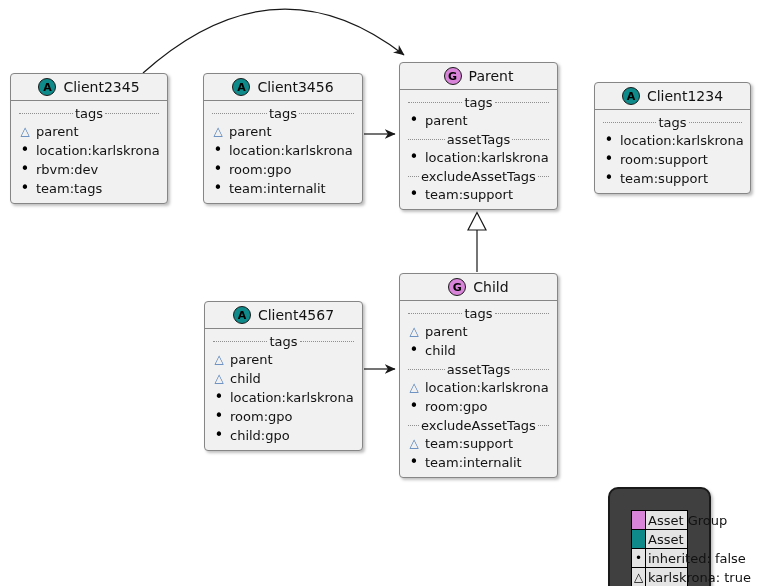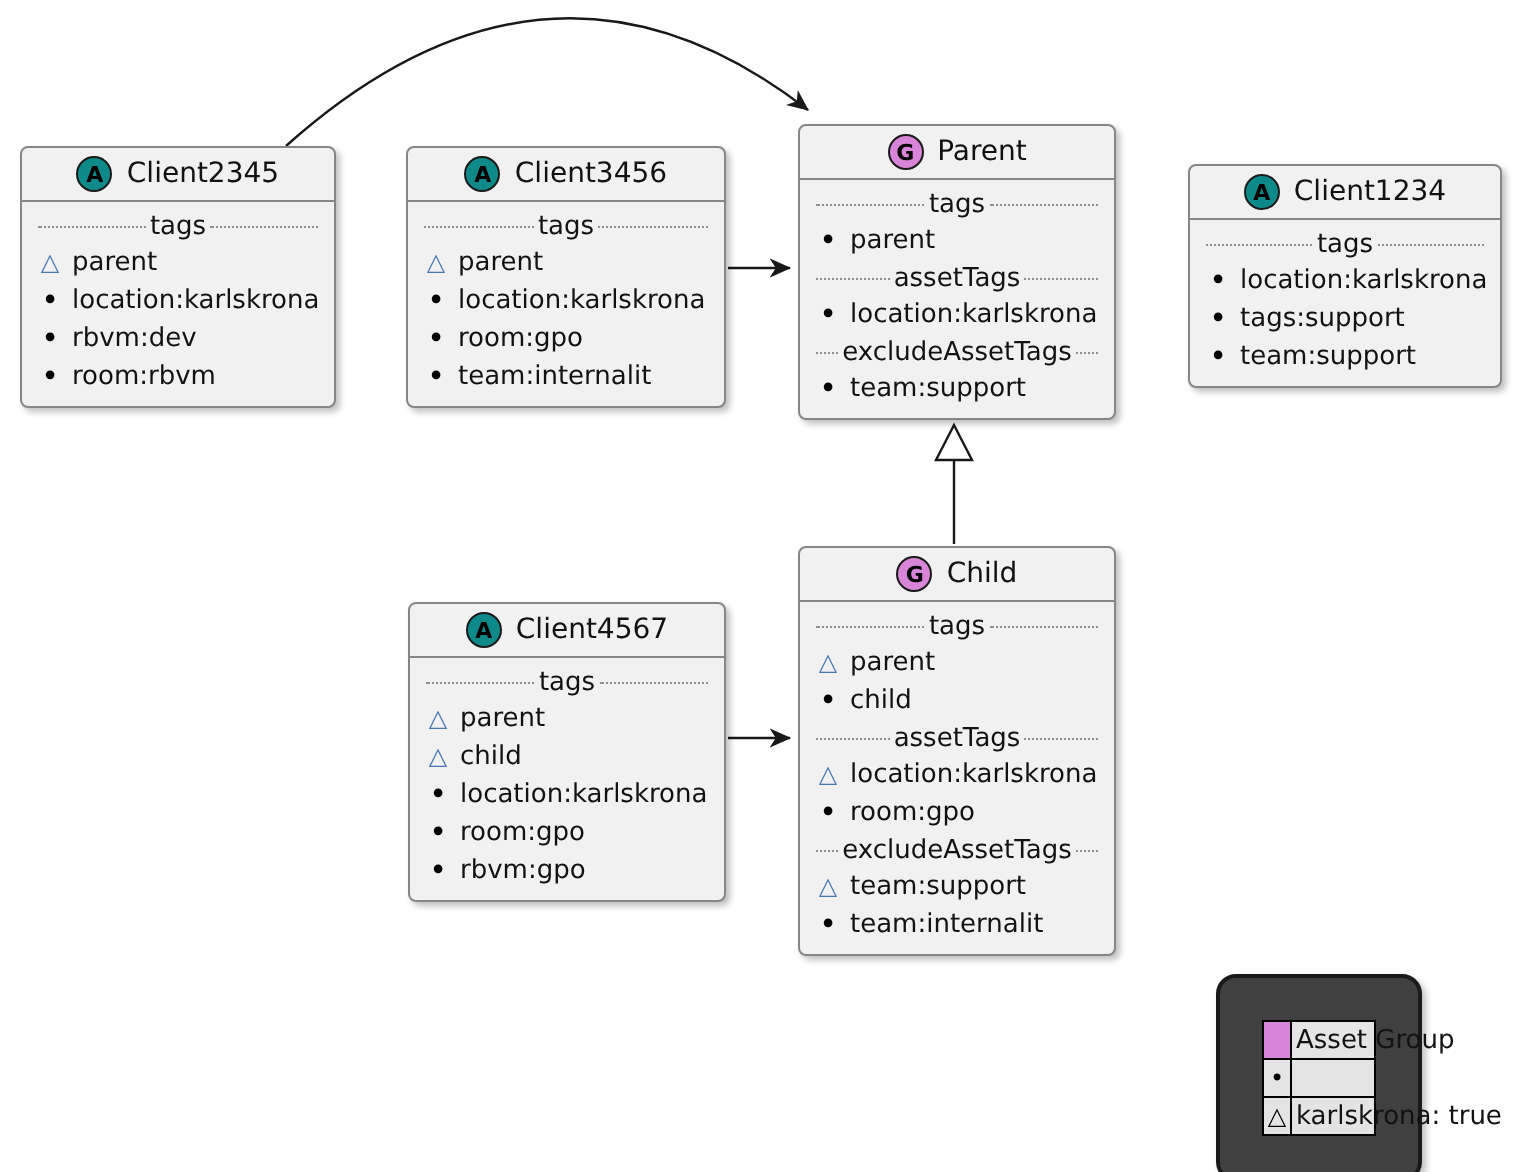--- a/index.html
+++ b/index.html
@@ -106,21 +106,21 @@
     <div class="item">
       <span class="marker dot">•</span>
       <span>location:karlskrona</span>
     </div>
     <div class="item">
       <span class="marker dot">•</span>
       <span>rbvm:dev</span>
     </div>
     <div class="item">
       <span class="marker dot">•</span>
-      <span>room:rbvm</span>
+      <span>team:tags</span>
     </div>
   </div>
 </div>
 
 <div class="node" style="left:203px;top:73px;width:160px;">
   <div class="node-header">
     <span class="spot asset">A</span>
     <span class="title">Client3456</span>
   </div>
   <div class="sec">
@@ -174,21 +174,21 @@
     <span class="title">Client1234</span>
   </div>
   <div class="sec">
     <div class="seplabel">tags</div>
     <div class="item">
       <span class="marker dot">•</span>
       <span>location:karlskrona</span>
     </div>
     <div class="item">
       <span class="marker dot">•</span>
-      <span>tags:support</span>
+      <span>room:support</span>
     </div>
     <div class="item">
       <span class="marker dot">•</span>
       <span>team:support</span>
     </div>
   </div>
 </div>
 
 <div class="node" style="left:204px;top:301px;width:159px;">
   <div class="node-header">
@@ -208,21 +208,21 @@
     <div class="item">
       <span class="marker dot">•</span>
       <span>location:karlskrona</span>
     </div>
     <div class="item">
       <span class="marker dot">•</span>
       <span>room:gpo</span>
     </div>
     <div class="item">
       <span class="marker dot">•</span>
-      <span>rbvm:gpo</span>
+      <span>child:gpo</span>
     </div>
   </div>
 </div>
 
 <div class="node" style="left:399px;top:273px;width:159px;">
   <div class="node-header">
     <span class="spot group">G</span>
     <span class="title">Child</span>
   </div>
   <div class="sec">
@@ -256,20 +256,25 @@
   </div>
 </div>
 
 <div class="legend">
   <div class="legend-table">
     <div class="legend-row">
       <span class="legend-icon swatch-group"></span>
       <span class="legend-label">Asset Group</span>
     </div>
     <div class="legend-row">
+      <span class="legend-icon swatch-asset"></span>
+      <span class="legend-label">Asset</span>
+    </div>
+    <div class="legend-row">
       <span class="legend-icon">•</span>
+      <span class="legend-label">inherited: false</span>
     </div>
     <div class="legend-row">
       <span class="legend-icon">△</span>
       <span class="legend-label">karlskrona: true</span>
     </div>
   </div>
 </div>
 
 </body></html>

